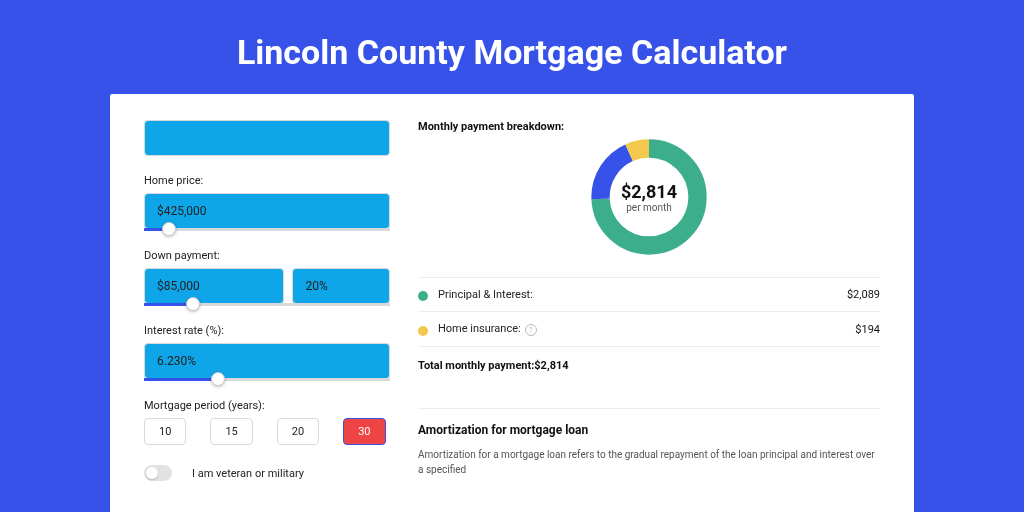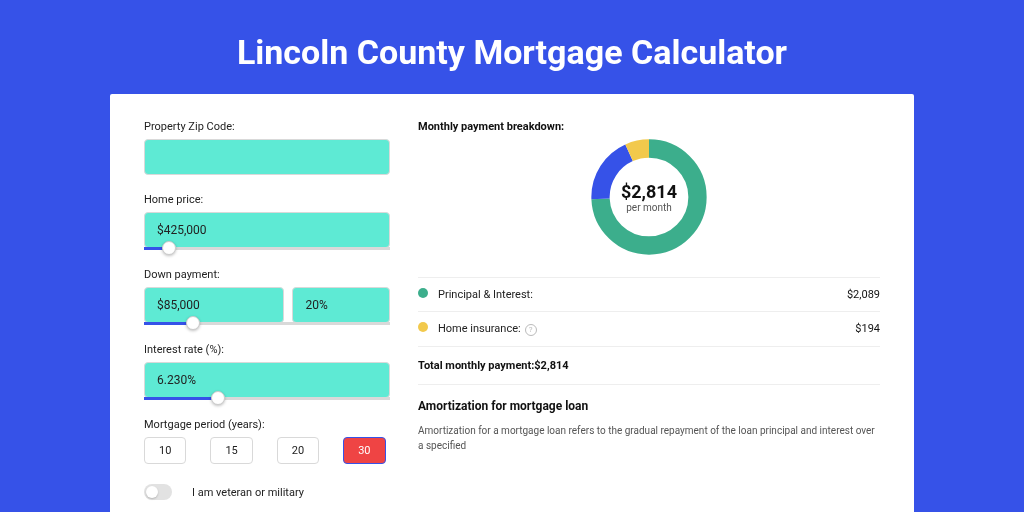--- a/index.html
+++ b/index.html
@@ -2,62 +2,61 @@
 <html><head>
 <meta charset="utf-8">
 <style>
   *{box-sizing:border-box;margin:0;padding:0;font-family:-apple-system,BlinkMacSystemFont,"Segoe UI",Roboto,Arial,sans-serif}
   body{background:#3652e8;width:1024px;height:512px;overflow:hidden}
   .page-title{color:#fff;font-size:34px;font-weight:700;text-align:center;padding:32px 0 22px}
   .card{background:#fff;margin:0 110px;border-radius:2px;height:420px;display:flex;padding:26px 34px 0;gap:28px}
   .left{width:246px;flex:none}
   .right{flex:1}
   .fld-label{font-size:11px;color:#222;margin-bottom:6px}
-  .input{border:1px solid #d9d9d9;border-radius:4px;height:36px;padding:0 12px;font-size:12px;color:#222;width:100%;background:#5eead4}
+  .input{border:1px solid #d9d9d9;border-radius:4px;height:36px;padding:0 12px;font-size:12px;color:#222;width:100%;background:#0ea5e9}
   .fld{margin-bottom:18px;position:relative}
   .slider-track{height:3px;background:#d9d9d9;position:relative;margin-top:-1px}
   .slider-fill{height:3px;background:#3652e8;position:absolute;left:0;top:0}
   .slider-thumb{width:14px;height:14px;border-radius:50%;background:#fff;border:1px solid #ccc;box-shadow:0 1px 3px rgba(0,0,0,.25);position:absolute;top:-6px;transform:translateX(-50%)}
   .row{display:flex;gap:8px}
   .row .input:first-child{flex:1.6}
   .row .input:last-child{flex:1}
   .seg{display:flex;gap:24px;margin-top:6px}
   .seg button{border:1px solid #d9d9d9;background:#fff;font-size:11px;color:#222;padding:6px 14px;border-radius:4px;cursor:pointer}
   .seg button.active{background:#ef4444;color:#fff;border-color:#3652e8}
   .toggle-row{display:flex;align-items:center;gap:20px;margin-top:20px}
   .toggle{width:28px;height:16px;border-radius:10px;background:#e2e2e2;position:relative}
   .toggle::after{content:"";position:absolute;width:12px;height:12px;background:#fff;border-radius:50%;top:2px;left:2px;box-shadow:0 1px 2px rgba(0,0,0,.2)}
   .panel-title{font-size:11px;font-weight:700;color:#111;}
   .donut-row{display:flex;justify-content:center;margin-bottom:16px}
   .donut{position:relative;width:128px;height:128px}
   .donut-center{position:absolute;inset:0;display:flex;flex-direction:column;align-items:center;justify-content:center}
   .donut-amount{font-size:18px;font-weight:700;color:#111}
   .donut-sub{font-size:10px;color:#555}
   .legend{border-top:1px solid #eee}
-  .legend-row{display:flex;align-items:flex-start;padding:10px 0;border-bottom:1px solid #eee;font-size:11px;color:#222}
+  .legend-row{display:flex;align-items:flex-end;padding:10px 0;border-bottom:1px solid #eee;font-size:11px;color:#222}
   .legend-row:last-of-type{border-bottom:1px solid #eee}
   .dot{width:10px;height:10px;border-radius:50%;margin-right:10px;flex:none}
   .legend-label{flex:1}
   .legend-val{font-size:11px;color:#111}
   .info{width:12px;height:12px;border:1px solid #bbb;border-radius:50%;font-size:8px;color:#bbb;display:inline-flex;align-items:center;justify-content:center;margin-left:4px}
   .total-row{display:flex;justify-content:flex-start;font-size:11px;font-weight:700;color:#111;padding:12px 0}
-  .amort{margin-top:0;border-top:1px solid #eee;padding-top:14px}
+  .amort{margin-top:24px;border-top:1px solid #eee;padding-top:14px}
   .amort-title{font-size:12px;font-weight:700;color:#111;margin-bottom:10px}
   .amort-body{font-size:10px;color:#555;line-height:1.5}
 </style>
 </head>
 <body>
 
 <h1 class="page-title">Lincoln County Mortgage Calculator</h1>
 
 <div class="card">
   <div class="left">
 
     <div class="fld">
-      <div class="fld-label">Property Zip Code:</div>
       <input class="input" value="" style="">
     </div>
 
     <div class="fld">
       <div class="fld-label">Home price:</div>
       <input class="input" value="$425,000" style="">
       <div class="slider-track">
         <div class="slider-fill" id="hp-fill" style="width: 10%;"></div>
         <div class="slider-thumb" id="hp-thumb" style="left: 10%;"></div>
       </div>

